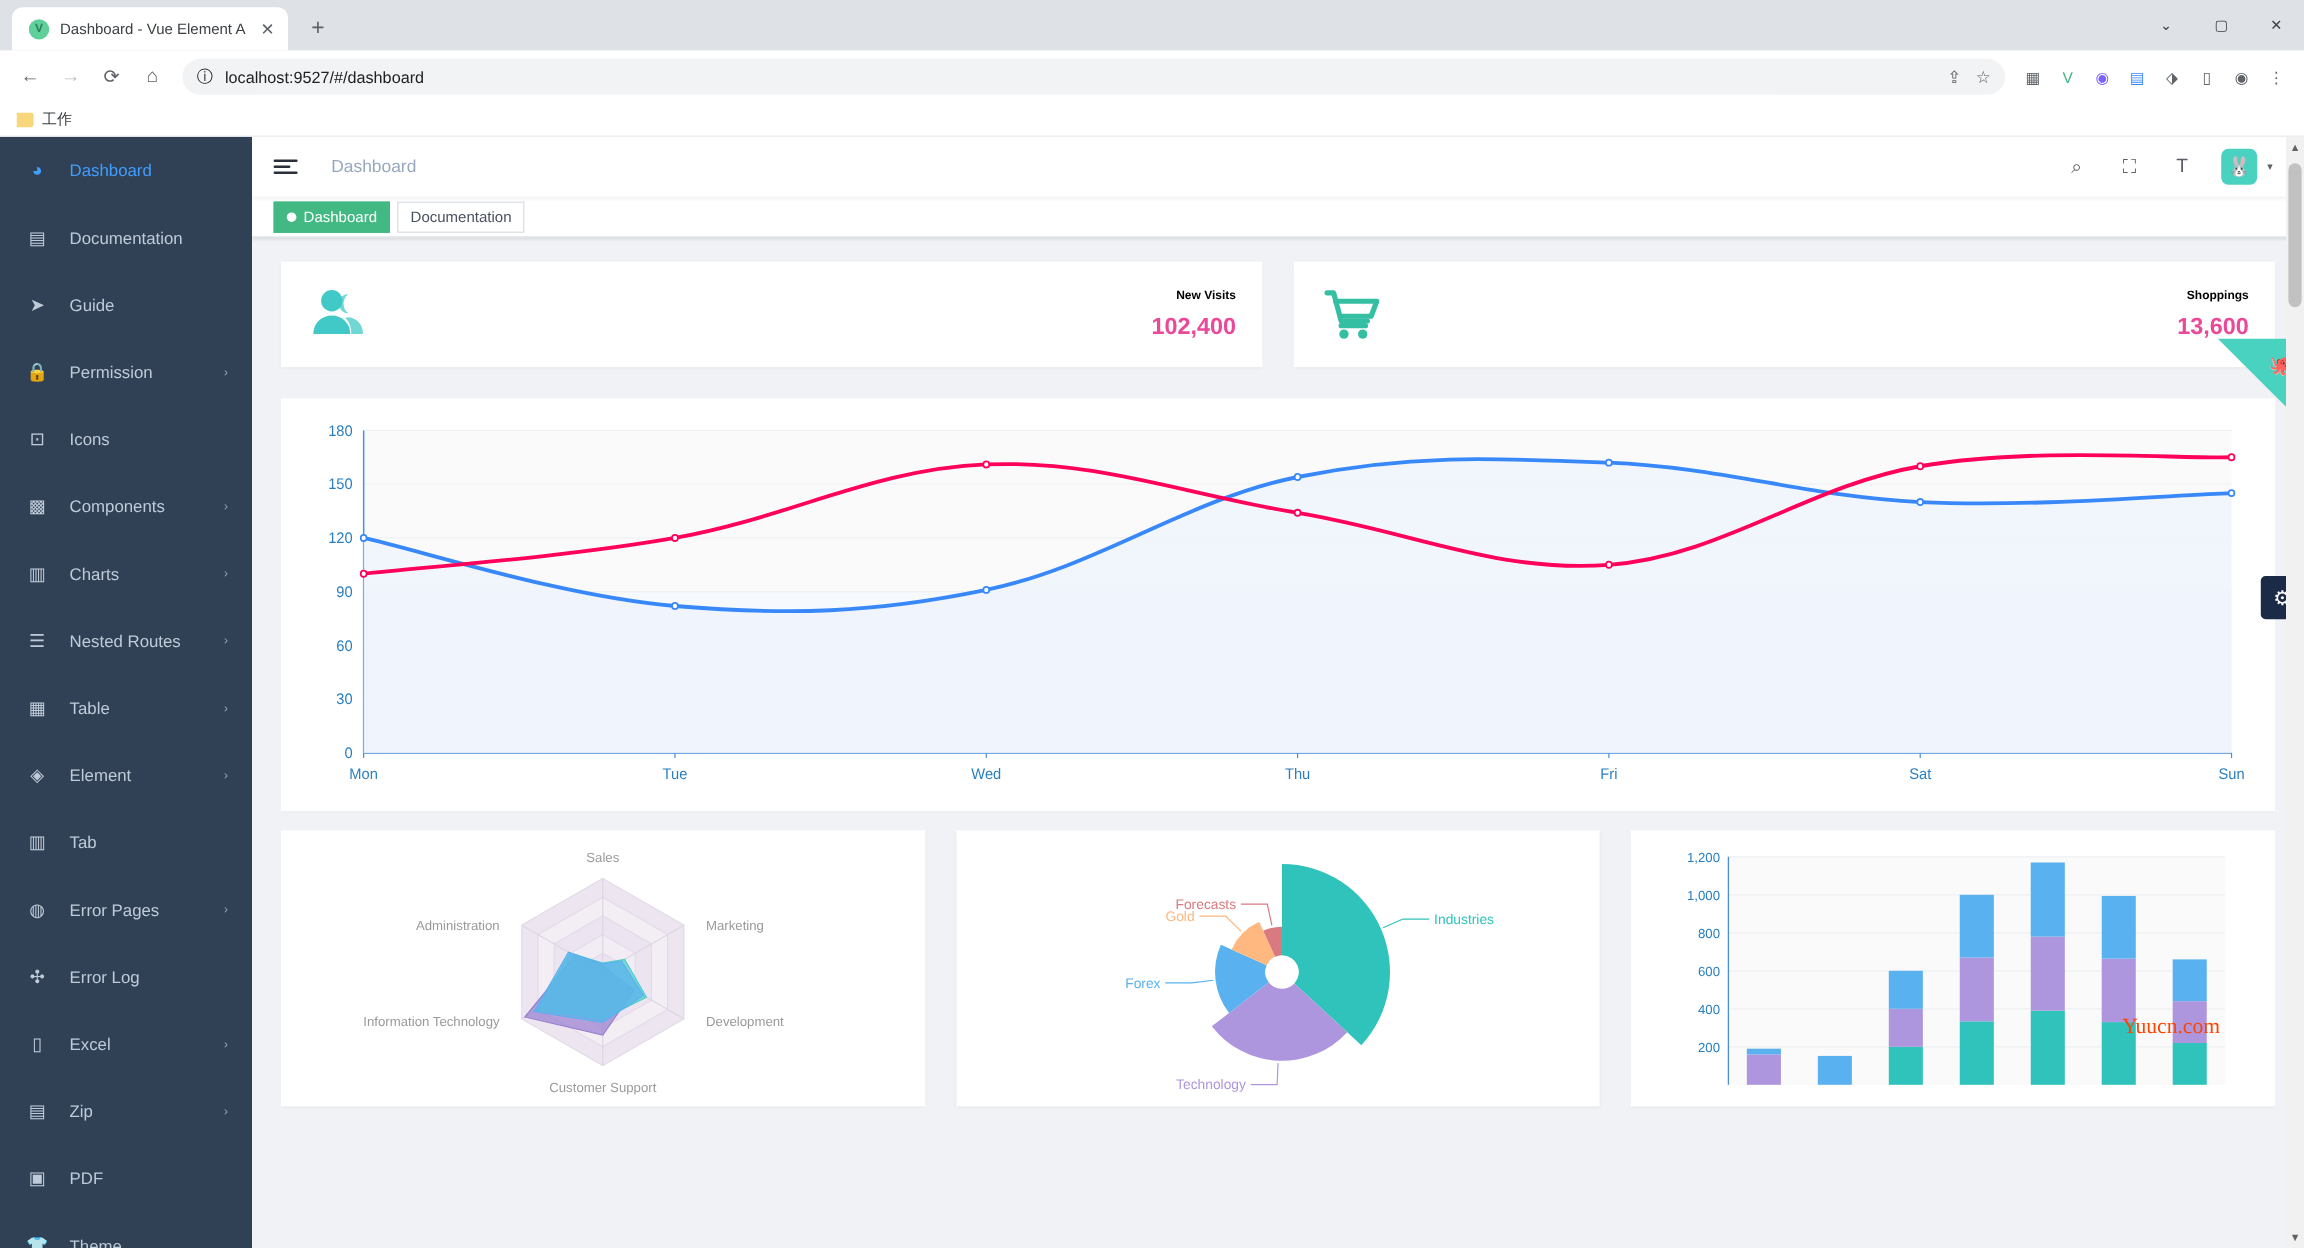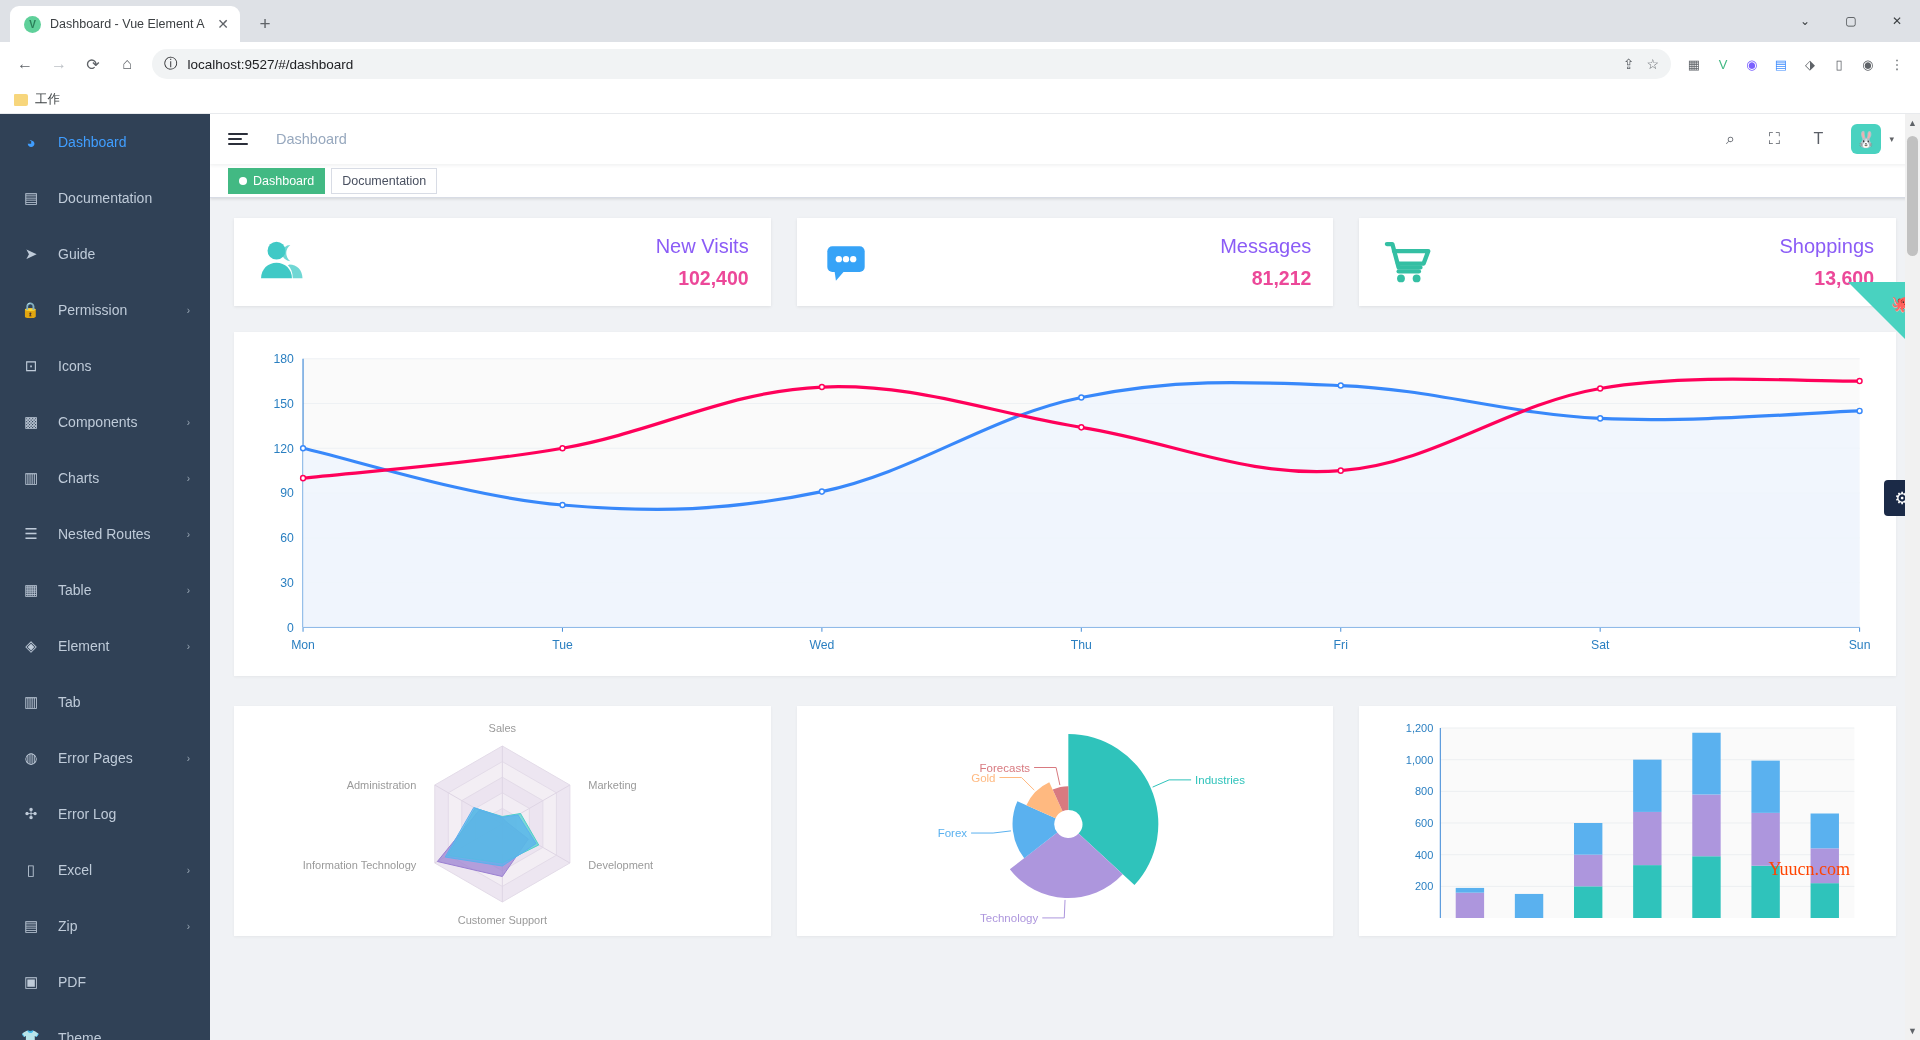--- a/index.html
+++ b/index.html
@@ -103,37 +103,37 @@
   .settings-fab { position: absolute; right: 0; top: 282px; width: 36px; height: 36px; background: #1b2a47;
     display: flex; align-items: center; justify-content: center; color: #fff; font-size: 17px;
     border-radius: 4px 0 0 4px; z-index: 4; cursor: pointer; }
 
   .cards-row { display: flex; gap: 26px; }
   .stat-card { flex: 1; background: #fff; height: 88px; display: flex; align-items: center;
     padding: 0 22px; box-shadow: 0 1px 3px rgba(0,0,0,.08); cursor: pointer; }
   .stat-icon { width: 54px; height: 54px; display: flex; align-items: center; justify-content: center;
     font-size: 42px; flex: none; line-height: 1; }
   .stat-text { margin-left: auto; text-align: right; }
-  .stat-label { font-size: 20px; color: #8b5cf6; margin-bottom: 9px; }
+  .stat-label { font-size: 10px; color: #000000; margin-bottom: 9px; font-weight: bold; }
   .stat-value { font-size: 19.5px; color: #ec4899; font-weight: bold; }
 
   .panel { background: #fff; margin-top: 26px; padding: 16px 16px 8px 16px;
     box-shadow: 0 1px 3px rgba(0,0,0,.05); }
 
   
   .linechart-wrap { height: 320px; position: relative; }
   .legend-row { display: flex; justify-content: center; gap: 26px; align-items: center; height: 26px; }
   .legend-item { display: flex; align-items: center; gap: 6px; font-size: 12.5px; color: #5b6876; cursor: pointer; }
   .legend-mark { width: 26px; height: 12px; position: relative; flex: none; }
   .legend-mark::before { content: ''; position: absolute; left: 0; top: 5px; width: 26px; height: 2px;
     background: currentColor; }
   .legend-mark::after { content: ''; position: absolute; left: 8px; top: 1px; width: 8px; height: 8px;
     border-radius: 50%; border: 2px solid currentColor; background: #fff; }
 
-  .charts-row { display: flex; gap: 26px; margin-top: 30px; justify-content: center; }
+  .charts-row { display: flex; gap: 26px; margin-top: 16px; justify-content: center; }
   .chart-panel { flex: 1; background: #fff; height: 230px; padding: 10px;
     box-shadow: 0 1px 3px rgba(0,0,0,.05); position: relative; overflow: hidden; }
 
   .watermark { position: absolute; right: 46px; bottom: 56px; color: #f40; font-size: 18px;
     font-family: "Liberation Serif", serif; }
 
   .scrollbar { position: absolute; right: 0; top: 0; width: 15px; height: 100%; background: #f1f1f1; z-index: 9; }
   .scroll-thumb { position: absolute; top: 22px; left: 2px; width: 11px; height: 120px; background: #c1c1c1; border-radius: 6px; }
   .scroll-arrow { position: absolute; left: 0; width: 15px; height: 18px; display: flex;
     align-items: center; justify-content: center; color: #5f6368; font-size: 9px; }
@@ -318,35 +318,20 @@
                 <svg viewBox="0 0 64 64" width="52" height="52">
                   <circle cx="24" cy="18" r="11" fill="#40c9c6"></circle>
                   <path d="M5 52c0-11 8.5-19 19-19s19 8 19 19z" fill="#40c9c6"></path>
                   <path d="M41 11a10 10 0 100 20 13 13 0 01-5-10 13 13 0 015-10z" fill="#40c9c6" opacity=".75"></path>
                   <path d="M40 35c9 0 16 7 16 17H44c0-7-2-12-6-16z" fill="#40c9c6" opacity=".75"></path>
                 </svg>
               </div>
               <div class="stat-text">
                 <div class="stat-label">New Visits</div>
                 <div class="stat-value">102,400</div>
-              </div>
-            </div>
-            <div class="stat-card">
-              <div class="stat-icon">
-                <svg viewBox="0 0 64 64" width="46" height="46">
-                  <rect x="6" y="10" width="52" height="36" rx="7" fill="#36a3f7"></rect>
-                  <path d="M16 44h14l-12 14z" fill="#36a3f7"></path>
-                  <circle cx="22" cy="28" r="4.4" fill="#fff"></circle>
-                  <circle cx="32" cy="28" r="4.4" fill="#fff"></circle>
-                  <circle cx="42" cy="28" r="4.4" fill="#fff"></circle>
-                </svg>
-              </div>
-              <div class="stat-text">
-                <div class="stat-label">Messages</div>
-                <div class="stat-value">81,212</div>
               </div>
             </div>
             <div class="stat-card">
               <div class="stat-icon">
                 <svg viewBox="0 0 64 64" width="50" height="50">
                   <g fill="none" stroke="#34bfa3" stroke-width="5.5" stroke-linecap="round" stroke-linejoin="round">
                     <path d="M5 9h7l8 30h28"></path>
                     <path d="M14 18h44l-6 16H19"></path>
                     <path d="M20 44h26"></path>
                   </g>

